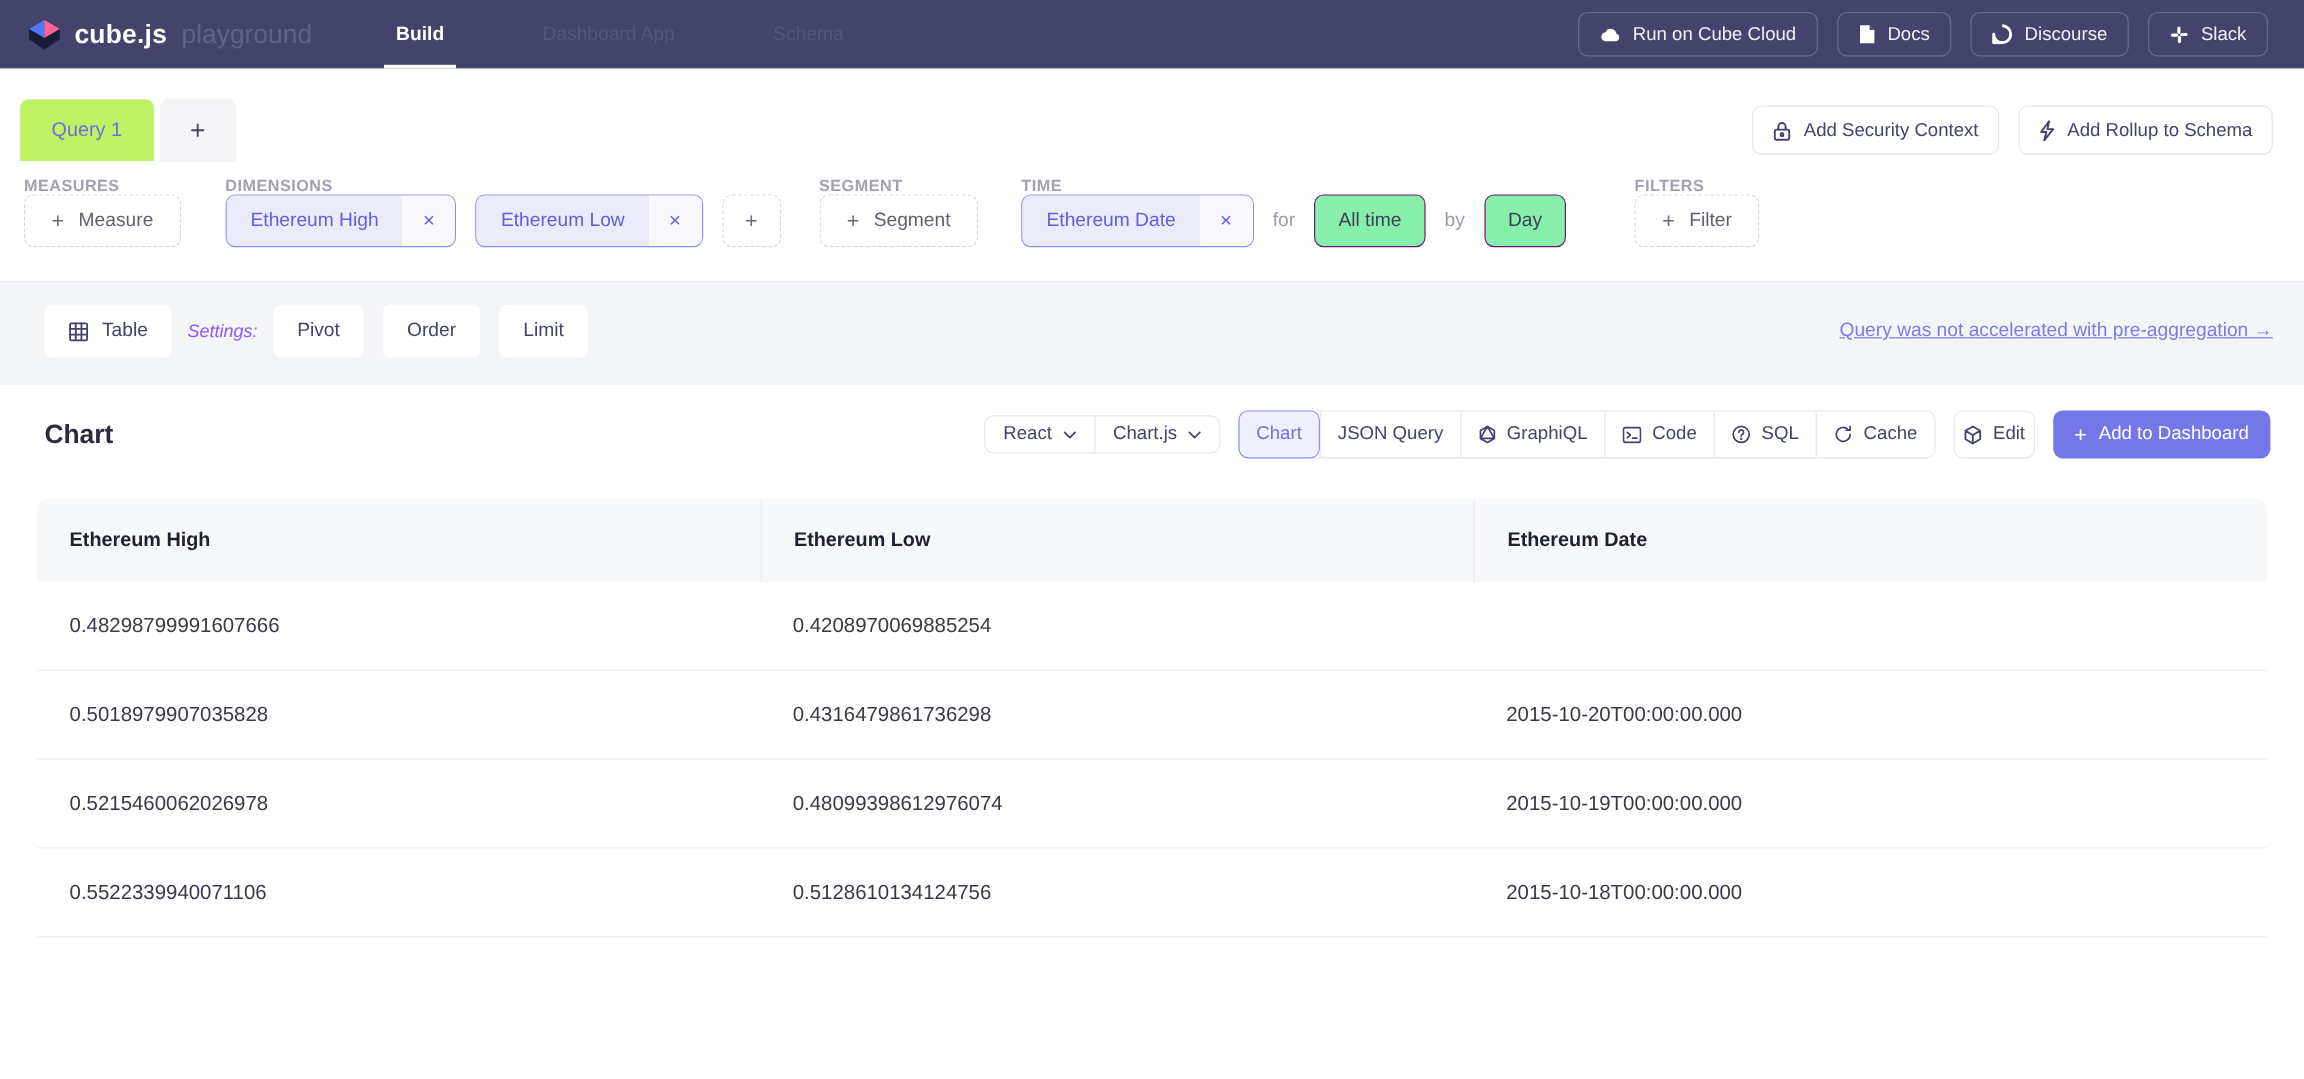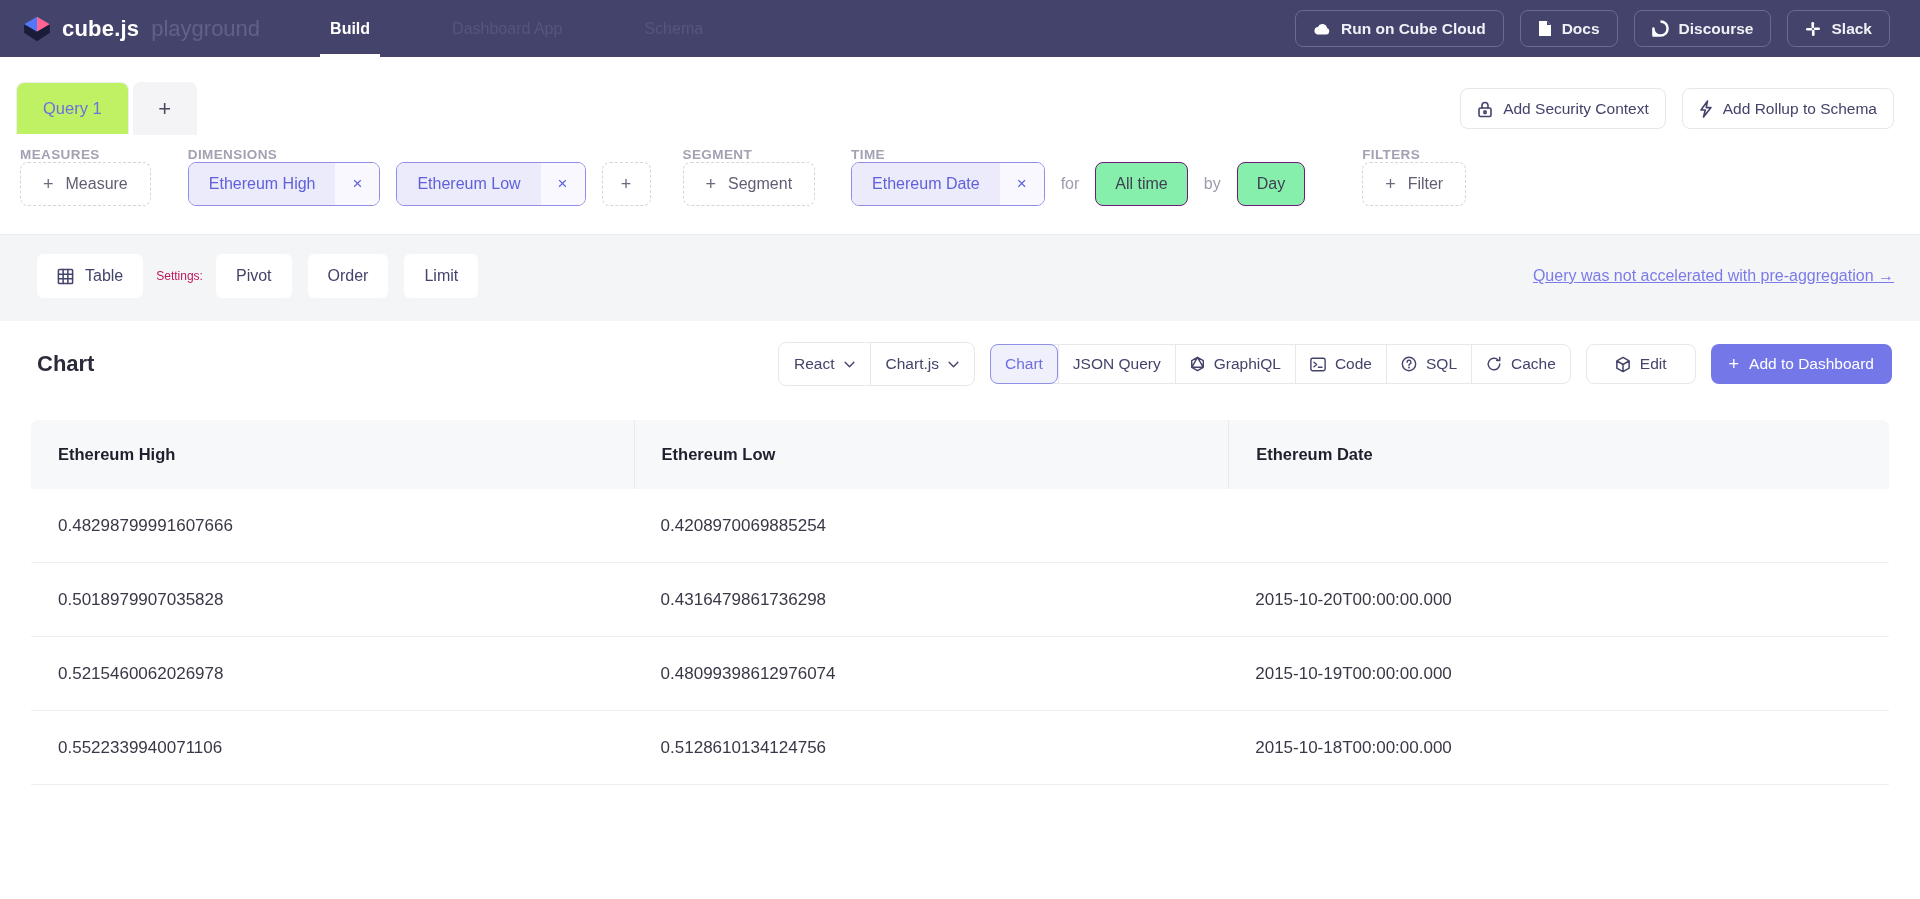--- a/index.html
+++ b/index.html
@@ -12,21 +12,21 @@
   .brand-logo { width:30px; height:32px; }
   .brand-name { font-size:22px; font-weight:bold; color:#fff; letter-spacing:.2px; }
   .brand-suffix { font-size:22px; color:#61618C; margin-left:2px; }
   .nav-tabs { display:flex; align-items:stretch; height:57px; gap:70px; }
   .nav-tab { display:flex; align-items:center; padding:0 6px; font-size:16px; color:#555580; cursor:pointer; position:relative; }
   .nav-tab.active { color:#fff; font-weight:bold; }
   .nav-tab.active::after { content:""; position:absolute; left:-4px; right:-4px; bottom:0; height:3px; background:#fff; }
   .nav-actions { margin-left:auto; display:flex; gap:16px; }
   .nav-btn { display:flex; align-items:center; gap:10px; height:37px; padding:0 17px;
     border:1px solid #6A6A92; border-radius:8px; background:transparent; color:#F0F0F6;
-    font-size:15.5px; font-family:inherit; cursor:pointer; white-space:nowrap;font-weight:bold; }
+    font-size:15.5px; font-family:inherit; cursor:pointer; white-space:nowrap; }
   .nav-btn svg { display:block; }
 
   
   .query-tabs-row { display:flex; align-items:flex-start; padding:25px 26px 0 16px; height:80px; }
   .query-tab { height:53px; display:flex; align-items:center; padding:0 26px; background:#bef264;
     border:1px solid #EFEFF3; border-bottom-color:#fff; border-radius:8px 8px 0 0;
     color:#6F6FDE; font-size:16.5px; cursor:pointer; }
   .query-tab-add { height:53px; width:64px; margin-left:4px; display:flex; align-items:center; justify-content:center;
     background:#F4F4F7; border-radius:8px 8px 0 0; color:#4A4A5E; font-size:22px; cursor:pointer; }
   .qt-actions { margin-left:auto; display:flex; gap:16px; padding-top:6px; }
@@ -51,37 +51,37 @@
   .gap-measures { margin-right:37px; }
   .gap-dimensions { margin-right:32px; }
   .gap-segment { margin-right:36px; }
   .gap-time { margin-right:57px; }
 
   
   .settings-band { margin-top:28px; height:87px; background:#F4F5F7; border-top:1px solid #EBECEF;
     display:flex; align-items:center; padding:0 26px 4px 37px; }
   .flat-btn { display:flex; align-items:center; gap:11px; height:44px; padding:0 20px; background:#fff;
     border:none; border-radius:6px; color:#43436B; font-size:16px; font-family:inherit; cursor:pointer; white-space:nowrap; }
-  .settings-label { color:#be185d; font-size:12px; margin:0 13px 0 13px; }
+  .settings-label { color:#8b5cf6; font-size:15px; margin:0 13px 0 13px;font-style:italic; }
   .settings-band .group { display:flex; gap:16px; }
   .preagg-link { margin-left:auto; color:#7B7BE8; font-size:16px; text-decoration:underline; cursor:pointer; white-space:nowrap; }
 
   
   .chart-card { background:#fff; }
   .chart-header { display:flex; align-items:center; padding:21px 28px 0 37px;justify-content:flex-end; }
   .chart-title { font-size:22px; font-weight:600; color:#2B2B3C; }
   .chart-toolbar { margin-left:auto; display:flex; align-items:center; gap:15px; }
-  .select-group { display:flex; border:1px solid #E7E7EC; border-radius:8px; height:44px; }
+  .select-group { display:flex; border:1px solid #E7E7EC; border-radius:8px; height:32px; }
   .select-item { display:flex; align-items:center; gap:9px; padding:0 15px; font-size:15.5px; color:#43436B; cursor:pointer; }
   .select-item + .select-item { border-left:1px solid #E7E7EC; }
   .view-group { display:flex; border:1px solid #E7E7EC; border-radius:8px; height:40px; }
   .view-seg { display:flex; align-items:center; gap:9px; padding:0 14px; font-size:15.5px; color:#43436B; cursor:pointer; white-space:nowrap; }
   .view-seg + .view-seg { border-left:1px solid #E7E7EC; }
   .view-seg.active { color:#6F6FDE; background:#F0F0FD; border:1px solid #9090EA; border-radius:8px; margin:-1px 0 -1px -1px; position:relative; }
-  .edit-btn { display:flex; align-items:center; gap:9px; height:40px; padding:0 28px; background:#fff;
+  .edit-btn { display:flex; align-items:center; gap:9px; height:40px; padding:0 7px; background:#fff;
     border:1px solid #E7E7EC; border-radius:8px; color:#43436B; font-size:15.5px; font-family:inherit; cursor:pointer; }
   .primary-btn { display:flex; align-items:center; gap:10px; height:40px; padding:0 18px; background:#7477E8;
     border:none; border-radius:8px; color:#fff; font-size:15.5px; font-family:inherit; cursor:pointer; white-space:nowrap; }
   .primary-btn .plus { font-size:18px; }
 
   
   .data-table { margin:34px 31px 0 31px; }
   .t-head { display:grid; grid-template-columns:601fr 593fr 659fr; background:#F7F8FA; border-radius:8px 8px 0 0; height:69px; }
   .t-head .t-cell { display:flex; align-items:center; padding-left:27px; font-size:16.5px; font-weight:bold; color:#1F1F2D; }
   .t-head .t-cell + .t-cell { border-left:1px solid #E9E9EE; }

